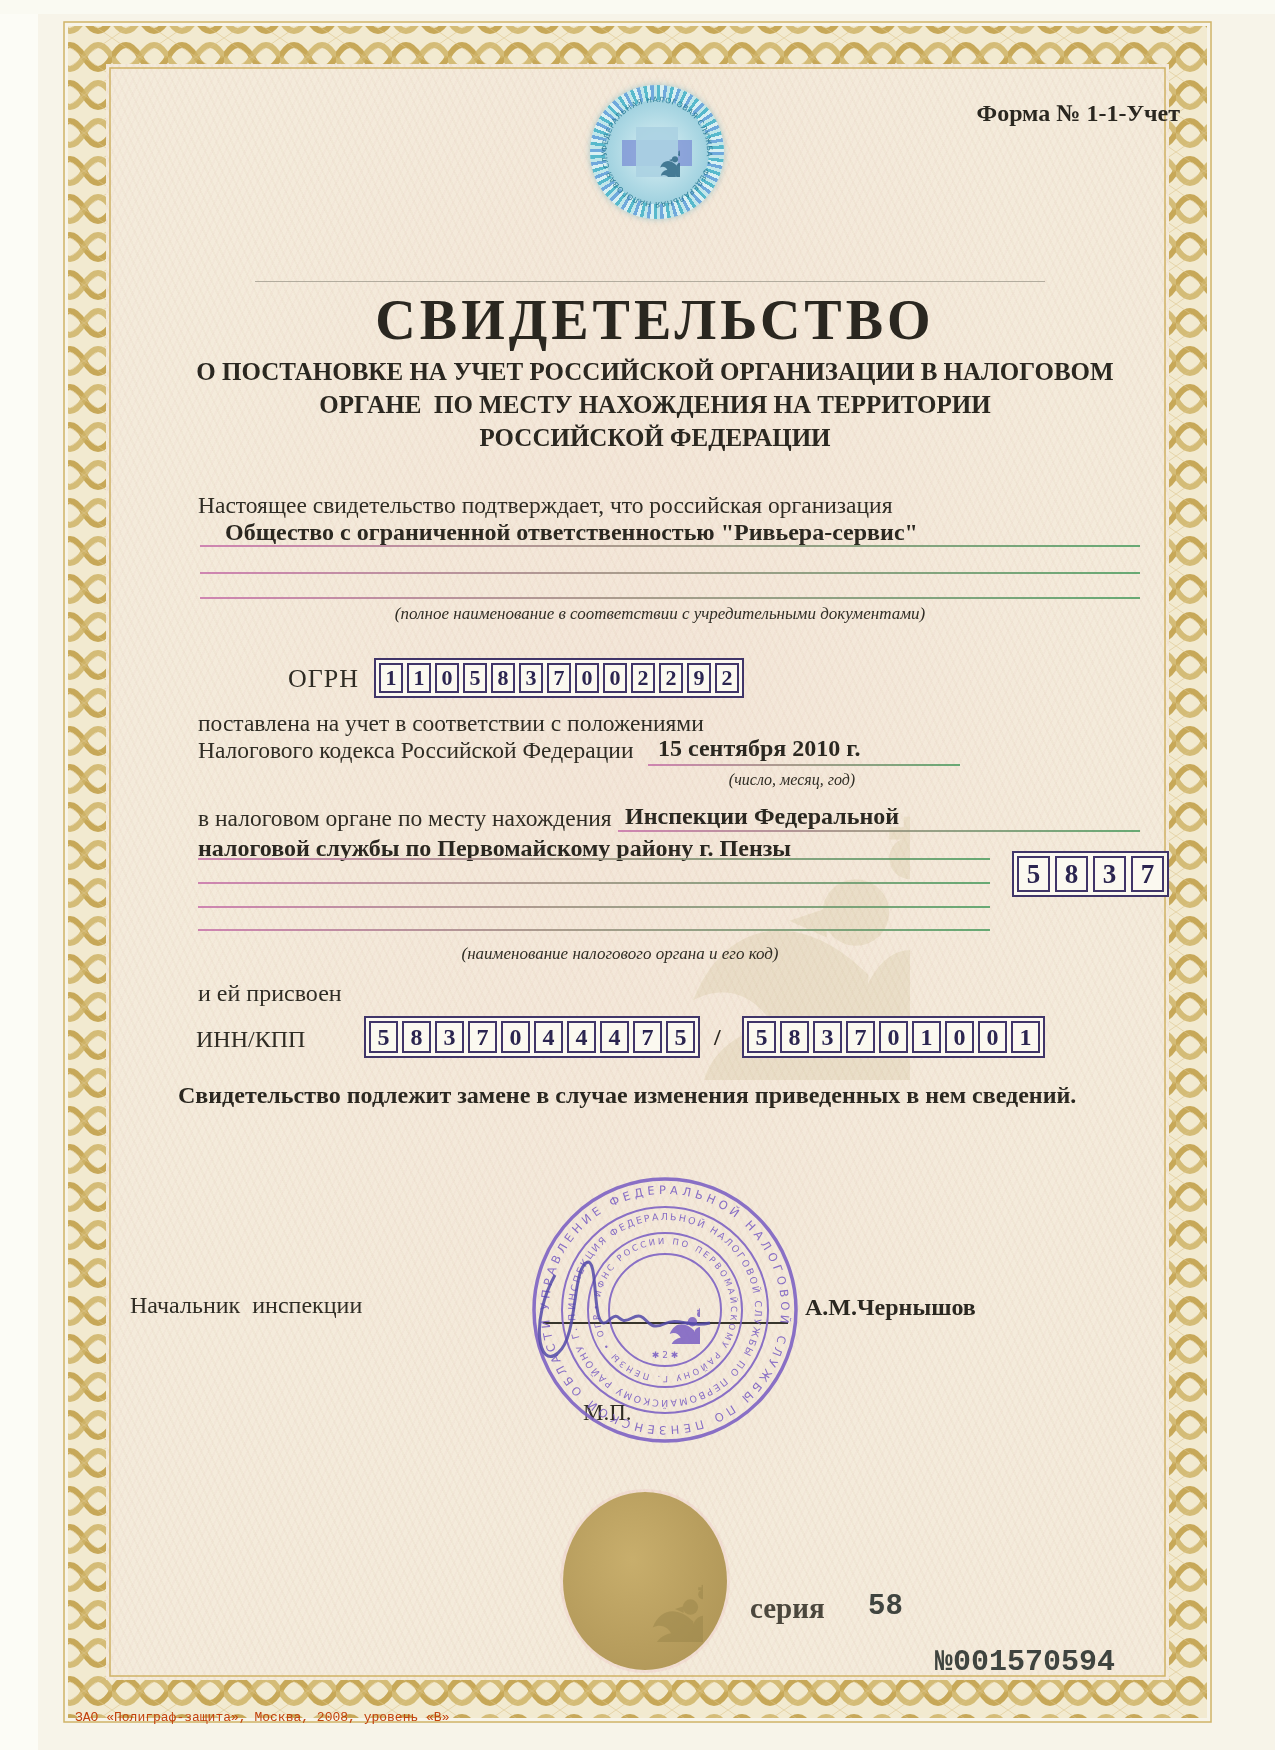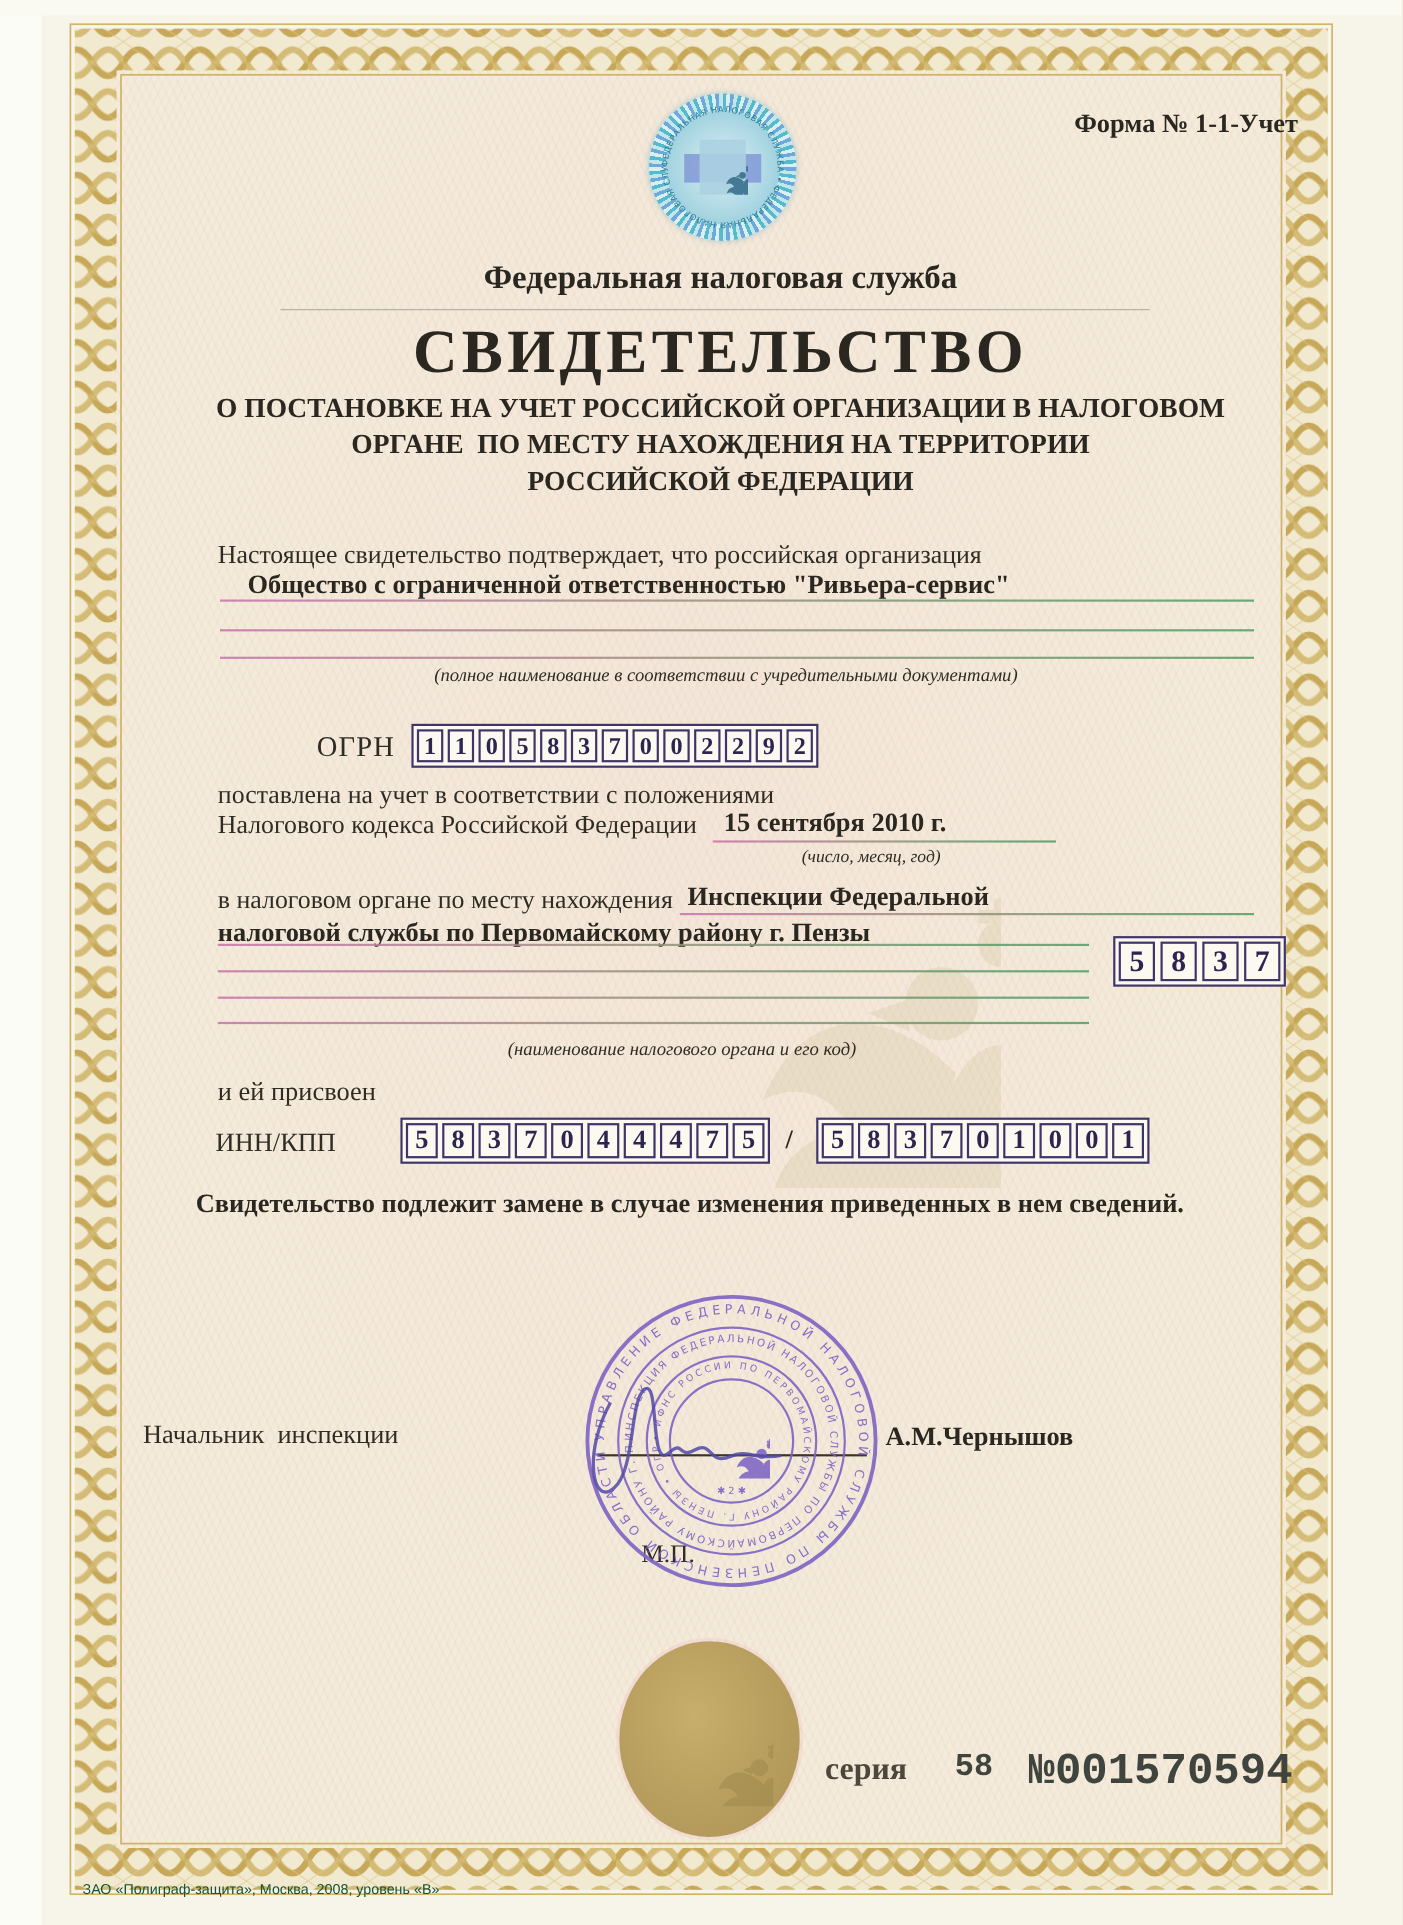--- a/index.html
+++ b/index.html
@@ -34,21 +34,21 @@
         background:repeating-conic-gradient(#57b9cc 0deg 3deg,#d9f0f3 3deg 6deg,#6fa9dc 6deg 9deg,#c2e7ea 9deg 12deg);
         box-shadow:0 0 6px rgba(90,170,190,.5);}
   .holo-disc{position:absolute;left:15px;top:15px;width:104px;height:104px;border-radius:50%;
         background:radial-gradient(#dcf0f4 0%,#a5d4e1 65%,#7cc0d3 100%);}
   .holo svg{position:absolute;left:0;top:0;}
   .stamp-svg{position:absolute;left:520px;top:1165px;}
   .seal{position:absolute;left:563px;top:1492px;width:164px;height:178px;border-radius:50%;
         background:radial-gradient(ellipse at 42% 38%, #c8ae6c 0%, #b89e5e 55%, #ab9254 100%);
         box-shadow:0 0 0 3px rgba(232,168,176,.18);}
   .mono{font-family:Liberation Mono, monospace;}
-  .fine{font-family:Liberation Sans, sans-serif;color:#14532d;}
+  .fine{font-family:Liberation Mono, monospace;color:#c2410c;}
 </style>
 </head>
 <body>
 
 <svg width="0" height="0" style="position:absolute" aria-hidden="true">
   <defs>
     <symbol id="eagle" viewBox="-60 -60 120 120">
       <circle cx="0" cy="-46" r="5"></circle>
       <rect x="-1.5" y="-56" width="3" height="9"></rect>
       <rect x="-5" y="-53.5" width="10" height="3"></rect>
@@ -99,21 +99,20 @@
         <textPath href="#holoRing">ФЕДЕРАЛЬНАЯ НАЛОГОВАЯ СЛУЖБА • ФЕДЕРАЛЬНАЯ НАЛОГОВАЯ СЛУЖБА •</textPath>
       </text>
       <svg x="44" y="36" width="46" height="56" viewBox="-60 -60 120 120">
         <use href="#eagle" fill="#39718c" opacity="0.9"></use>
       </svg>
     </svg>
   </div>
 
   <div class="t b" style="right:95px;top:100px;font-size:24px">Форма № 1-1-Учет</div>
 
-  <div class="t b ctr" style="left:130px;right:95px;top:236px;font-size:30px">Федеральная налоговая служба</div>
   <div class="hair" style="left:255px;top:281px;width:790px"></div>
 
   <div class="t b ctr" style="left:130px;right:95px;top:288px;font-size:56px;letter-spacing:4px">СВИДЕТЕЛЬСТВО</div>
 
   <div class="t b ctr" style="left:130px;right:95px;top:358px;font-size:25px">О ПОСТАНОВКЕ НА УЧЕТ РОССИЙСКОЙ ОРГАНИЗАЦИИ В НАЛОГОВОМ</div>
   <div class="t b ctr" style="left:130px;right:95px;top:424px;font-size:25px">РОССИЙСКОЙ ФЕДЕРАЦИИ</div>
   <div class="t b ctr" style="left:130px;right:95px;top:391px;font-size:25px">ОРГАНЕ  ПО МЕСТУ НАХОЖДЕНИЯ НА ТЕРРИТОРИИ</div>
 
   <div class="t" style="left:198px;top:492px;font-size:23.5px">Настоящее свидетельство подтверждает, что российская организация</div>
   <div class="t b" style="left:225px;top:519px;font-size:24px">Общество с ограниченной ответственностью "Ривьера-сервис"</div>
@@ -228,16 +227,16 @@
   <div class="seal">
     <svg width="164" height="178" viewBox="0 0 164 178">
       <svg x="24" y="28" width="116" height="122" viewBox="-60 -60 120 120">
         <use href="#eagle" fill="#99854a" opacity="0.5"></use>
       </svg>
     </svg>
   </div>
 
   <div class="t b" style="left:750px;top:1592px;font-size:29px;color:#4b473d">серия</div>
   <div class="t b mono" style="left:868px;top:1590px;font-size:29px;color:#3f443f">58</div>
-  <div class="t b mono" style="left:935px;top:1589px;font-size:40px;color:#3f443f">№001570594</div>
+  <div class="t b mono" style="left:935px;top:1645px;font-size:30px;color:#3f443f">№001570594</div>
 
   <div class="t fine" style="left:75px;top:1710px;font-size:13px">ЗАО «Полиграф-защита», Москва, 2008, уровень «В»</div>
 </div>
 
 </body></html>

